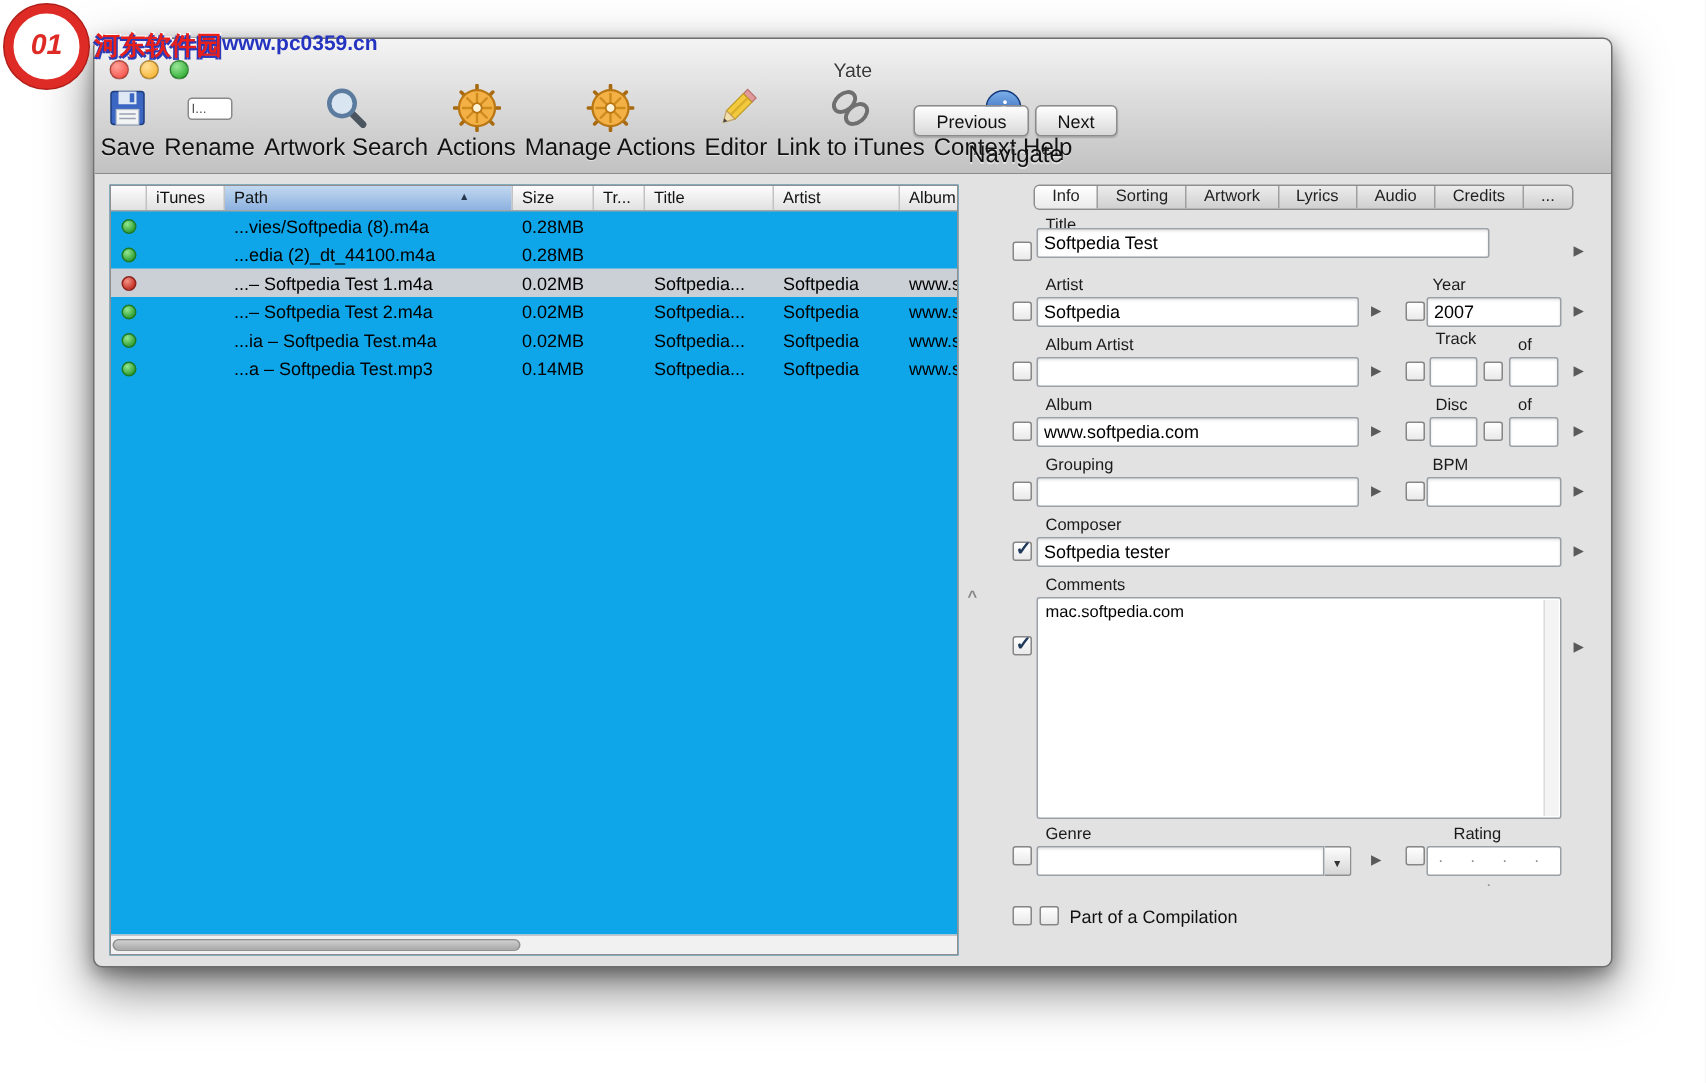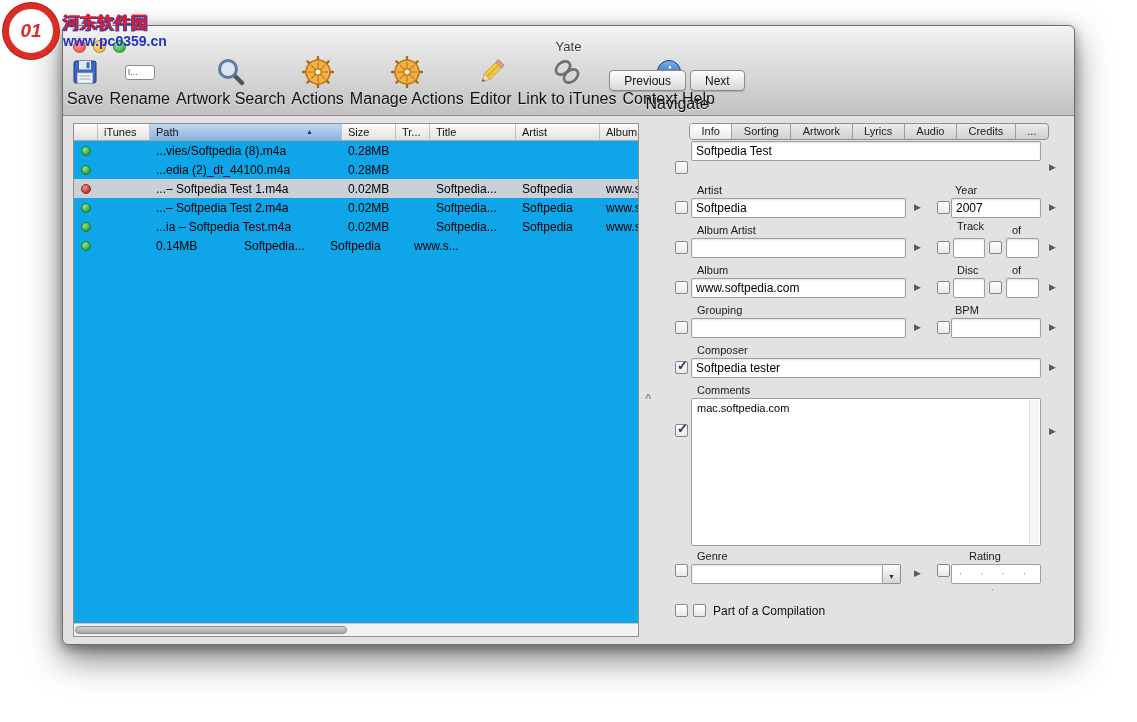--- a/index.html
+++ b/index.html
@@ -103,40 +103,40 @@
   .p-lbl-grouping{left:28px;top:188px}.p-lbl-bpm{left:286px;top:188px}
   .p-lbl-composer{left:28px;top:228px}.p-lbl-comments{left:28px;top:268px}
   .p-lbl-genre{left:28px;top:434px}.p-lbl-rating{left:300px;top:434px}
   .p-cb-title{left:6px;top:45px}.p-cb-artist{left:6px;top:85px}.p-cb-year{left:268px;top:85px}
   .p-cb-aartist{left:6px;top:125px}.p-cb-track1{left:268px;top:125px}.p-cb-track2{left:320px;top:125px}
   .p-cb-album{left:6px;top:165px}.p-cb-disc1{left:268px;top:165px}.p-cb-disc2{left:320px;top:165px}
   .p-cb-grouping{left:6px;top:205px}.p-cb-bpm{left:268px;top:205px}
   .p-cb-composer{left:6px;top:245px}.p-cb-comments{left:6px;top:308px}
   .p-cb-genre{left:6px;top:448px}.p-cb-rating{left:268px;top:448px}
   .p-cb-comp1{left:6px;top:488px}.p-cb-comp2{left:24px;top:488px}
-  .p-f-title{left:22px;top:25px;width:350px}
+  .p-f-title{left:22px;top:36px;width:302px}
   .p-f-artist{left:22px;top:82px;width:215px}.p-f-year{left:282px;top:82px;width:90px}
   .p-f-aartist{left:22px;top:122px;width:215px}
   .p-f-track1{left:284px;top:122px;width:32px}.p-f-track2{left:337px;top:122px;width:33px}
   .p-f-album{left:22px;top:162px;width:215px}
   .p-f-disc1{left:284px;top:162px;width:32px}.p-f-disc2{left:337px;top:162px;width:33px}
   .p-f-grouping{left:22px;top:202px;width:215px}.p-f-bpm{left:282px;top:202px;width:90px}
   .p-f-composer{left:22px;top:242px;width:350px}
   .p-a-title{left:380px;top:46px}.p-a-artist{left:245px;top:86px}.p-a-year{left:380px;top:86px}
   .p-a-aartist{left:245px;top:126px}.p-a-track{left:380px;top:126px}
   .p-a-album{left:245px;top:166px}.p-a-disc{left:380px;top:166px}
   .p-a-grouping{left:245px;top:206px}.p-a-bpm{left:380px;top:206px}
   .p-a-composer{left:380px;top:246px}.p-a-comments{left:380px;top:310px}.p-a-genre{left:245px;top:452px}
 
   
   .watermark{position:absolute;left:3px;top:3px;display:flex;gap:4px;z-index:50;align-items:center}
   .wlogo{width:56px;height:56px;border-radius:50%;border:6px solid #df2b26;background:#fff;
     display:flex;align-items:center;justify-content:center;font-weight:bold;font-style:italic;
     color:#df2b26;font-size:19px;box-shadow:0 0 0 1px #b01f1a}
-  .wtext{display:flex;flex-direction:column;line-height:1.25}
+  .wtext{display:flex;flex-direction:row;line-height:1.25}
   .wname{font-size:17px;font-weight:bold;color:#e8201c;
     text-shadow:1px 1px 0 #2a3ab8,-1px 1px 0 #2a3ab8,1px -1px 0 #ffffff}
   .wurl{font-size:14px;font-weight:bold;color:#2433c0}
 </style>
 </head>
 <body>
 
 <div class="window">
 
   <div class="header">
@@ -353,20 +353,21 @@
       <div class="cell w-tr"></div>
       <div class="cell w-title">Softpedia...</div>
       <div class="cell w-artist">Softpedia</div>
       <div class="cell w-album">www.s...</div>
     </div>
     <div class="lrow">
       <div class="cell c-status">
           <span class="dot" data-status="green"></span>
         </div>
       <div class="cell w-itunes"></div>
+      <div class="cell w-path">...a – Softpedia Test.mp3</div>
       <div class="cell w-size">0.14MB</div>
       <div class="cell w-tr"></div>
       <div class="cell w-title">Softpedia...</div>
       <div class="cell w-artist">Softpedia</div>
       <div class="cell w-album">www.s...</div>
     </div>
 
     <div class="hscroll">
       <div class="hthumb"></div>
     </div>

